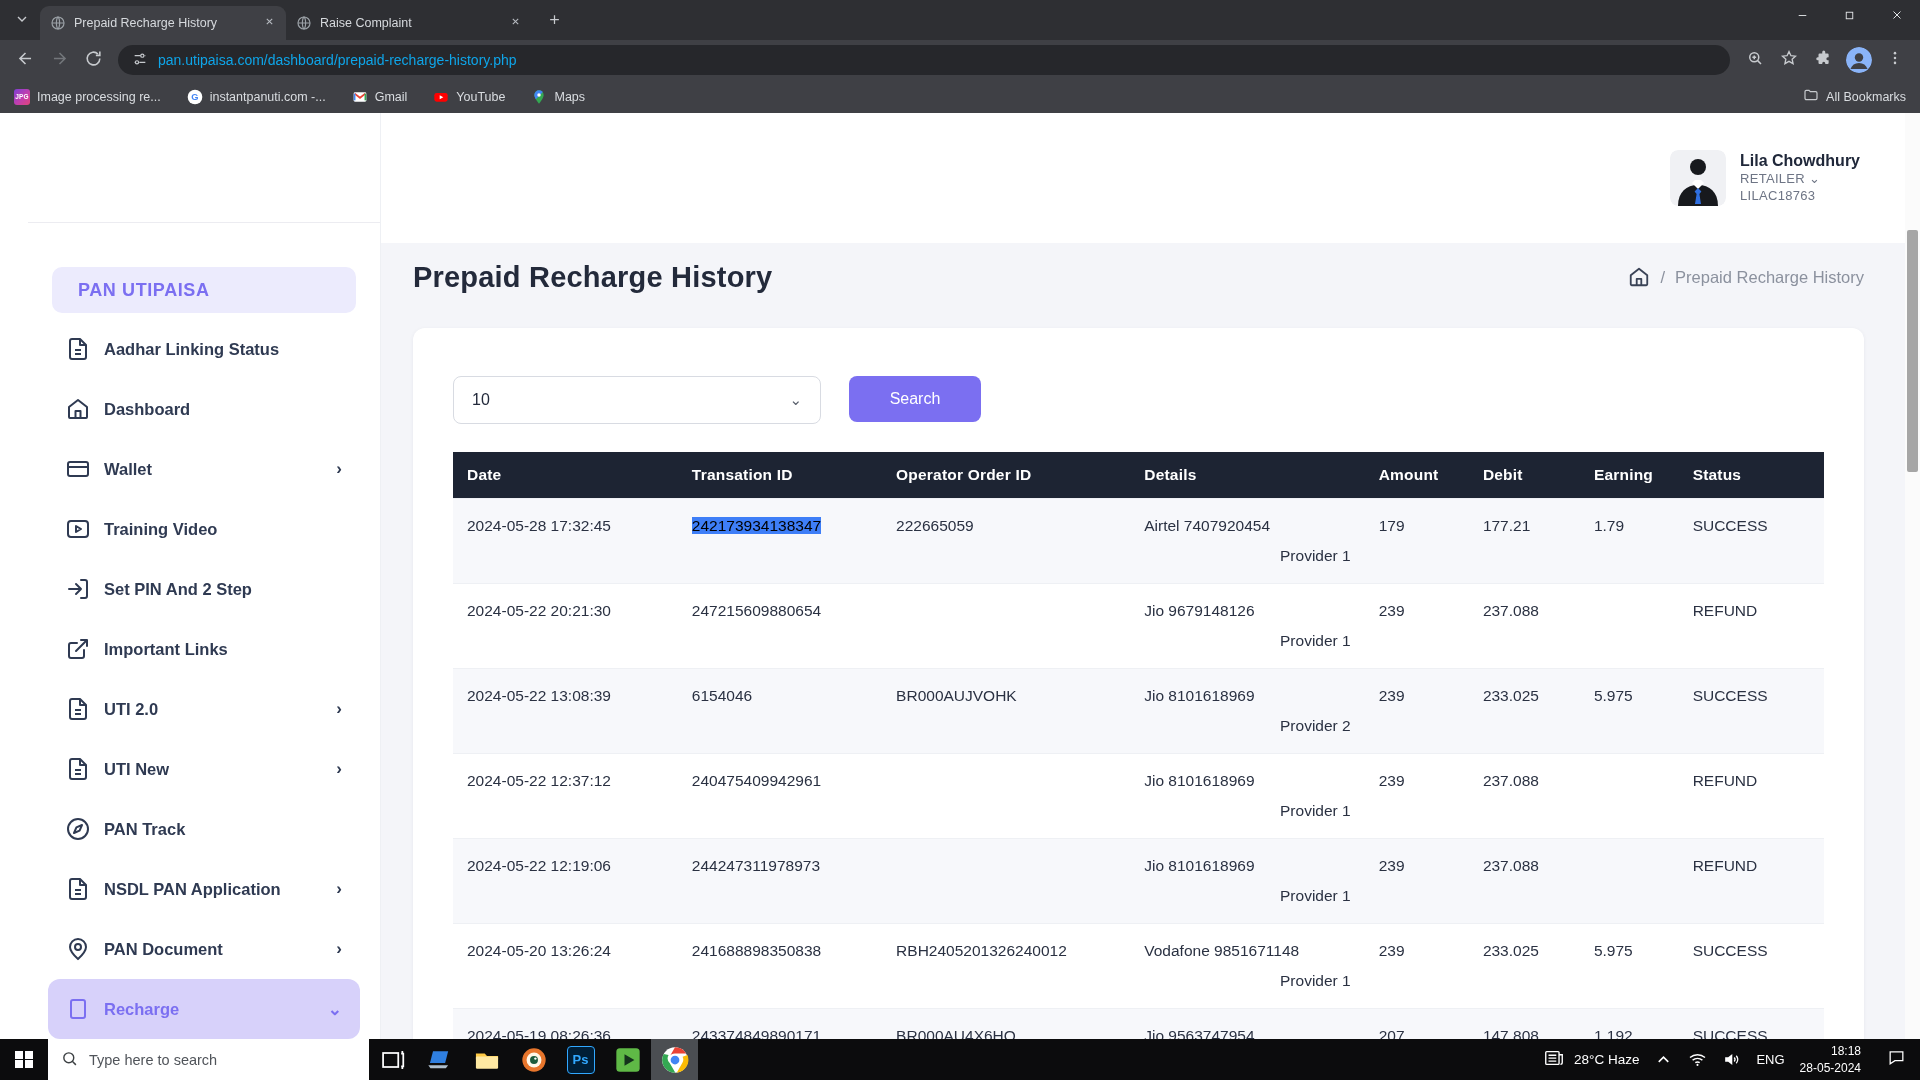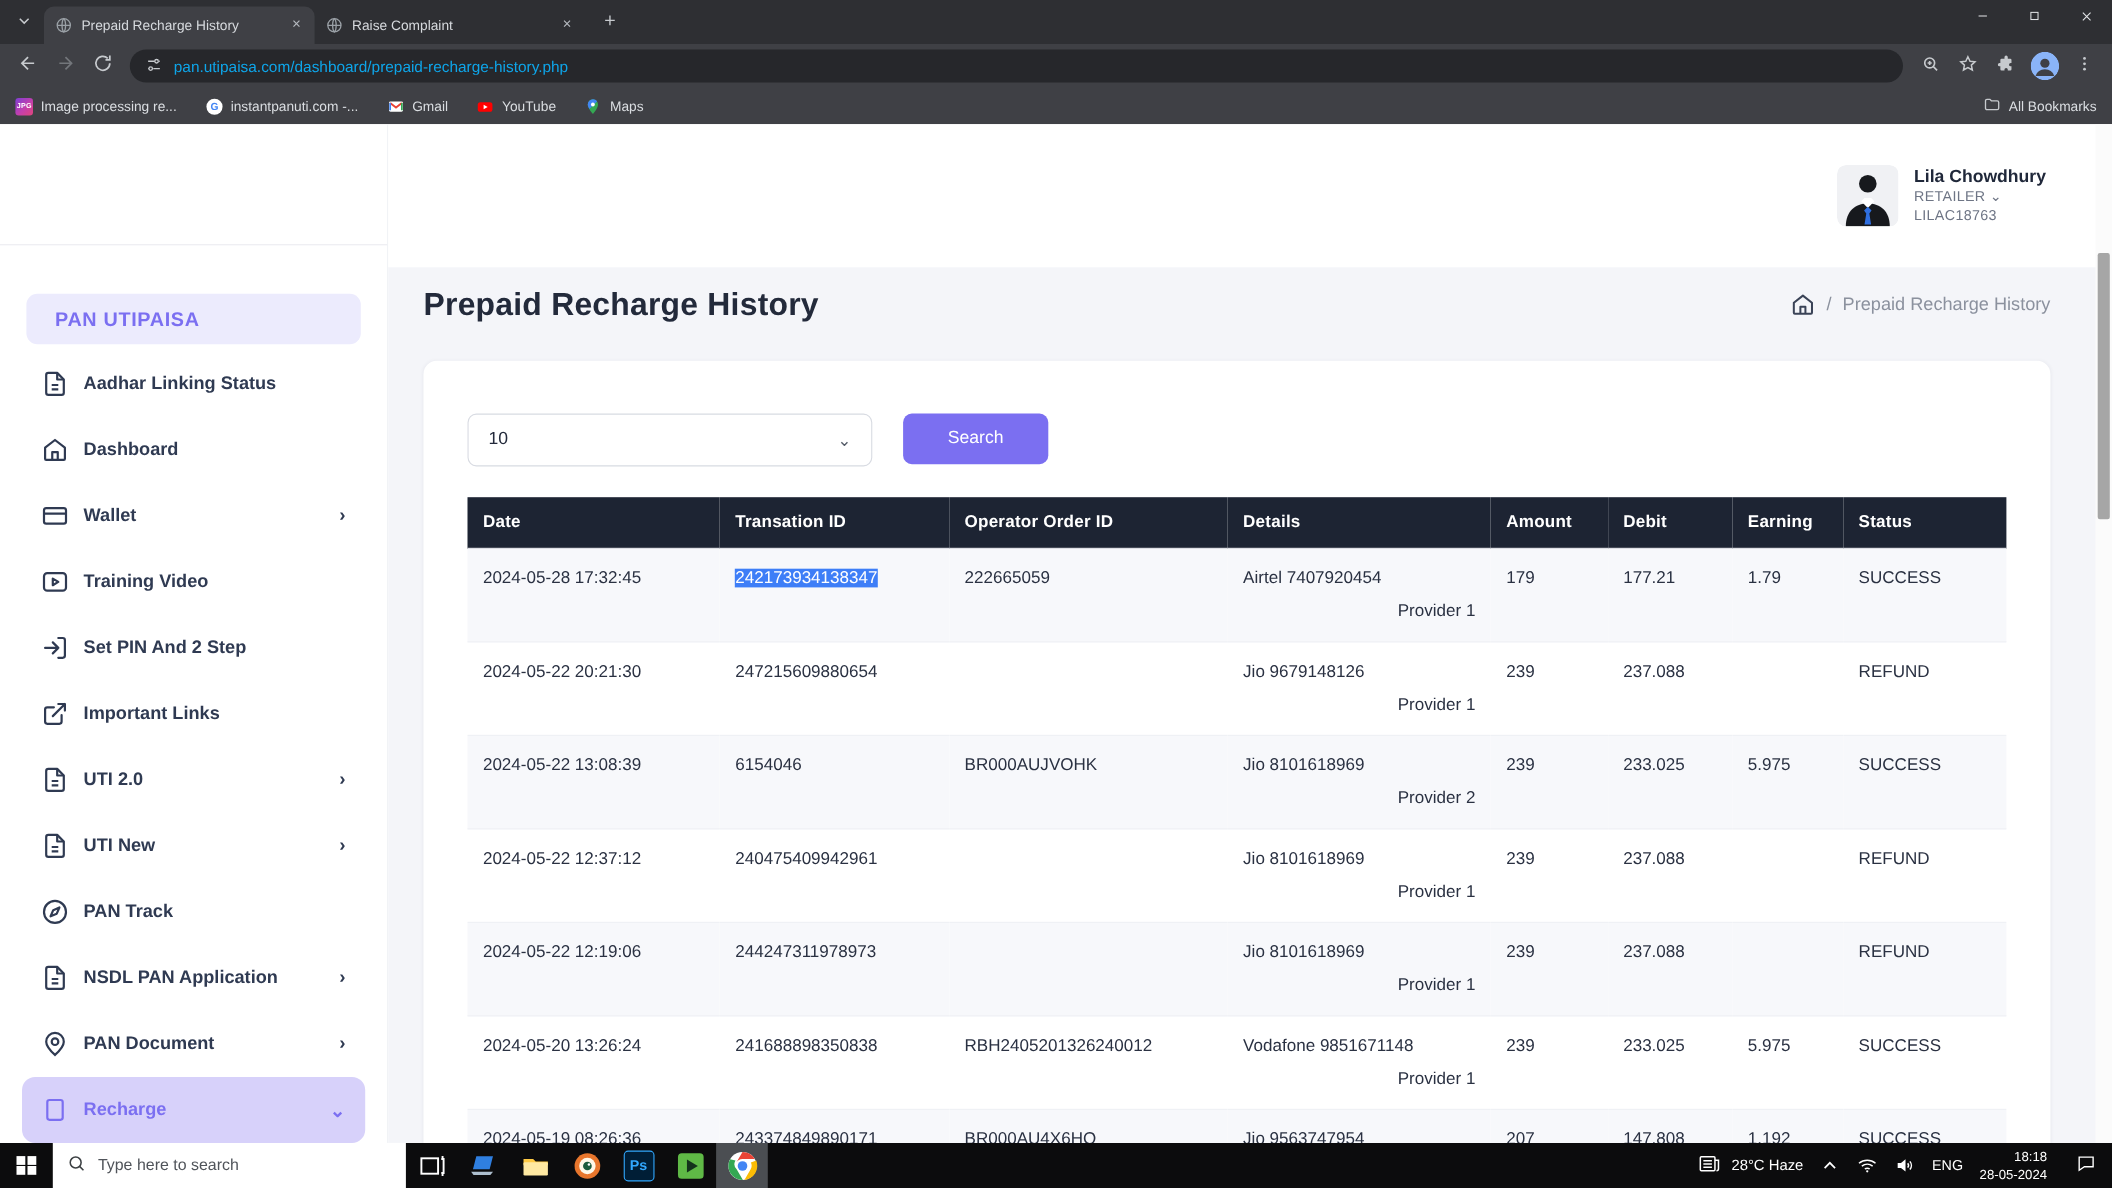--- a/index.html
+++ b/index.html
@@ -38,21 +38,21 @@
   .bookmarks{height:33px;background:#3f4045;display:flex;align-items:center;padding:0 14px;color:#dadde1;font-size:12.5px;flex-shrink:0;}
   .bm{display:flex;align-items:center;gap:7px;margin-right:26px;}
   .bm .b-ic{width:16px;height:16px;display:flex;align-items:center;justify-content:center;}
   .bm .b-ic svg{width:16px;height:16px;}
   .jpg-chip{width:16px;height:16px;border-radius:3px;background:linear-gradient(135deg,#7d3fd4 0%,#c33fae 55%,#e0457b 100%);color:#fff;font-size:6.5px;font-weight:bold;display:flex;align-items:center;justify-content:center;letter-spacing:.2px;}
   .bm-all{margin-left:auto;display:flex;align-items:center;gap:7px;}
   .bm-all svg{width:16px;height:16px;}
 
   
   .webpage{flex:1;display:flex;position:relative;background:#fff;overflow:hidden;min-height:0;}
-  .sidebar{width:352px;flex-shrink:0;background:#fff;border-right:1px solid #eef0f4;display:flex;flex-direction:column;}
+  .sidebar{width:352px;flex-shrink:0;background:#fff;border-right:1px solid #eef0f4;display:flex;flex-direction:column;margin-left:28px;}
   .sb-top{height:109px;border-bottom:1px solid #ececf1;flex-shrink:0;}
   .logo-pill{margin:44px 24px 0;height:78px;background:#ecebfd;border-radius:10px;display:flex;align-items:center;padding-left:26px;color:#7b6ff1;font-size:18px;font-weight:bold;letter-spacing:.6px;}
   .nav{padding:6px 20px 0;}
   .nav-item{height:60px;display:flex;align-items:center;gap:14px;padding:0 18px;border-radius:12px;color:#2f3a52;font-size:16.5px;font-weight:600;}
   .nav-item .ic{width:24px;height:24px;flex-shrink:0;display:flex;}
   .nav-item .ic svg{width:24px;height:24px;}
   .nav-item .chev{margin-left:auto;font-size:17px;color:#2f3a52;}
   .nav-item.active{background:#d7d1fa;color:#7b6ff1;}
   .nav-item.active .chev{color:#7b6ff1;}
 
@@ -76,21 +76,21 @@
   .select{width:330px;height:46px;border:1px solid #d8dbe2;border-radius:8px;display:flex;align-items:center;justify-content:space-between;padding:0 18px;font-size:16px;color:#232a3b;background:#fff;}
   .select .chev{color:#555c69;font-size:15px;}
   .search-btn{width:132px;height:46px;background:#7b6ff1;border:none;border-radius:8px;color:#fff;font-size:16px;font-family:"Liberation Sans",sans-serif;}
 
   table.data{margin-top:28px;width:100%;border-collapse:collapse;font-size:15.5px;color:#2a3142;table-layout:fixed;}
   table.data th{background:#1d2433;color:#fff;text-align:left;font-weight:bold;height:46px;padding:0 14px;font-size:15.5px;letter-spacing:.2px;}
   table.data td{padding:16px 14px;vertical-align:top;line-height:22px;}
   table.data tbody tr:nth-child(odd){background:#f7f8fb;}
   table.data tbody tr{border-top:1px solid #eef0f4;}
   .d2{margin-top:8px;text-align:right;}
-  .txn.selected{background:#3e7ef7;color:#ffffff;}
+  .txn.selected{background:#3e7ef7;color:#000000;}
 
   .page-scroll{position:absolute;right:0;top:0;bottom:0;width:15px;background:#fbfbfb;}
   .page-scroll .thumb{position:absolute;top:117px;left:2px;width:11px;height:242px;background:#a6a6a6;border-radius:2px;}
 
   
   .taskbar{height:41px;background:#0c0c0d;display:flex;align-items:stretch;color:#fff;flex-shrink:0;}
   .start{width:48px;display:flex;align-items:center;justify-content:center;}
   .winlogo{display:grid;grid-template-columns:8px 8px;grid-template-rows:8px 8px;gap:1.5px;}
   .winlogo span{background:#fff;}
   .tb-search-box{width:295px;background:#fff;display:flex;align-items:center;gap:11px;padding:0 13px;color:#50545a;font-size:14.5px;}

